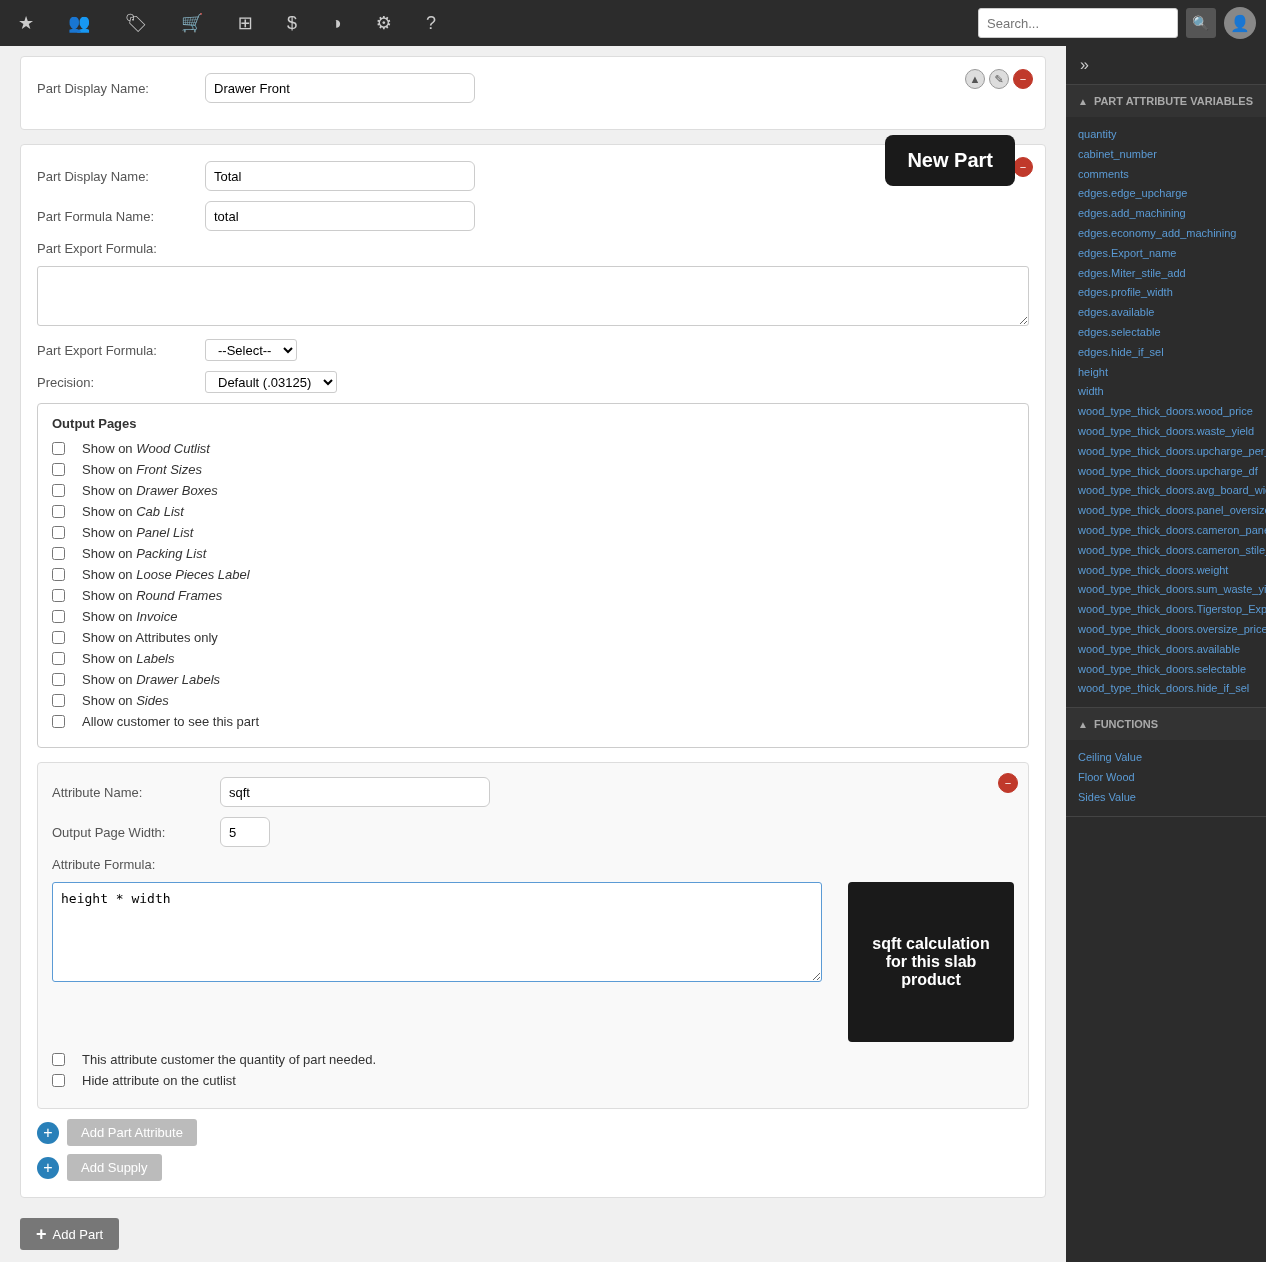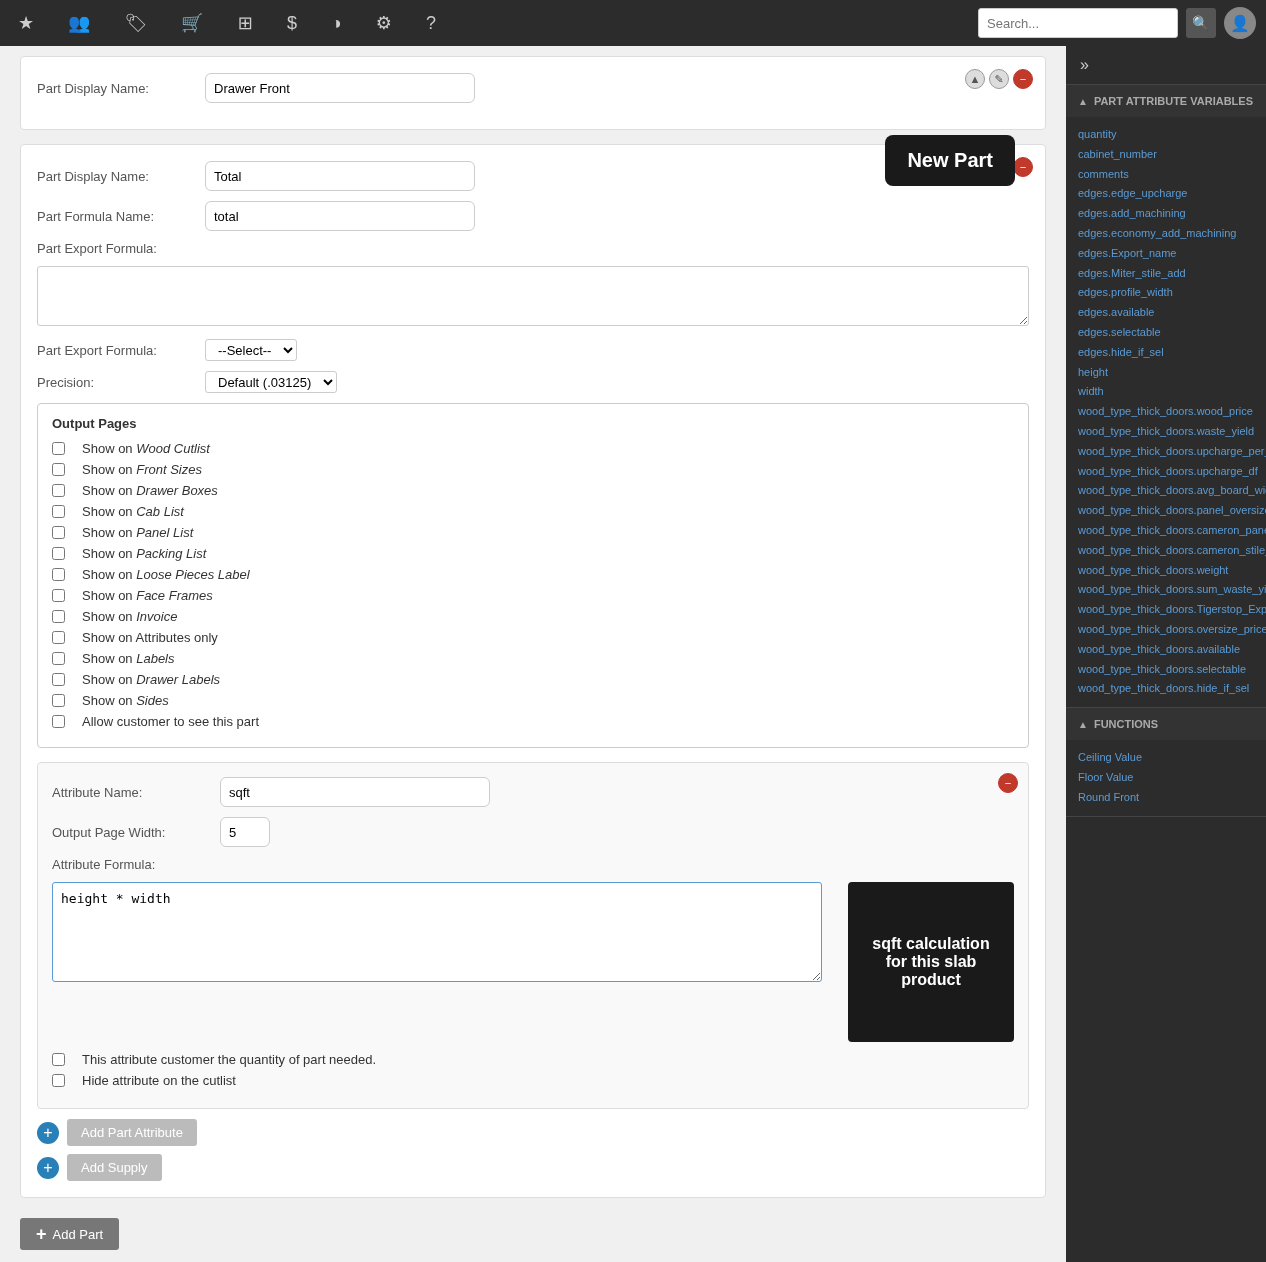--- a/index.html
+++ b/index.html
@@ -362,21 +362,21 @@
         <div class="checkbox-row">
           <input type="checkbox" style="">
           <span>Show on <em>Packing List</em></span>
         </div>
         <div class="checkbox-row">
           <input type="checkbox" style="">
           <span>Show on <em>Loose Pieces Label</em></span>
         </div>
         <div class="checkbox-row">
           <input type="checkbox" style="">
-          <span>Show on <em>Face Frames</em></span>
+          <span>Show on <em>Round Frames</em></span>
         </div>
         <div class="checkbox-row">
           <input type="checkbox" style="">
           <span>Show on <em>Invoice</em></span>
         </div>
         <div class="checkbox-row">
           <input type="checkbox" style="">
           <span>Show on Attributes only</span>
         </div>
         <div class="checkbox-row">
@@ -494,22 +494,22 @@
       </div>
     </div>
 
     <div class="sidebar-section">
       <div class="sidebar-section-header">
         <span class="arrow">▲</span>
         <span>FUNCTIONS</span>
       </div>
       <div class="sidebar-links">
         <a class="sidebar-link">Ceiling Value</a>
-        <a class="sidebar-link">Floor Value</a>
-        <a class="sidebar-link">Round Front</a>
+        <a class="sidebar-link">Floor Wood</a>
+        <a class="sidebar-link">Sides Value</a>
       </div>
     </div>
 
     <div style="flex:1;"></div>
 
   </div>
 
 </div>
 
 </body></html>

